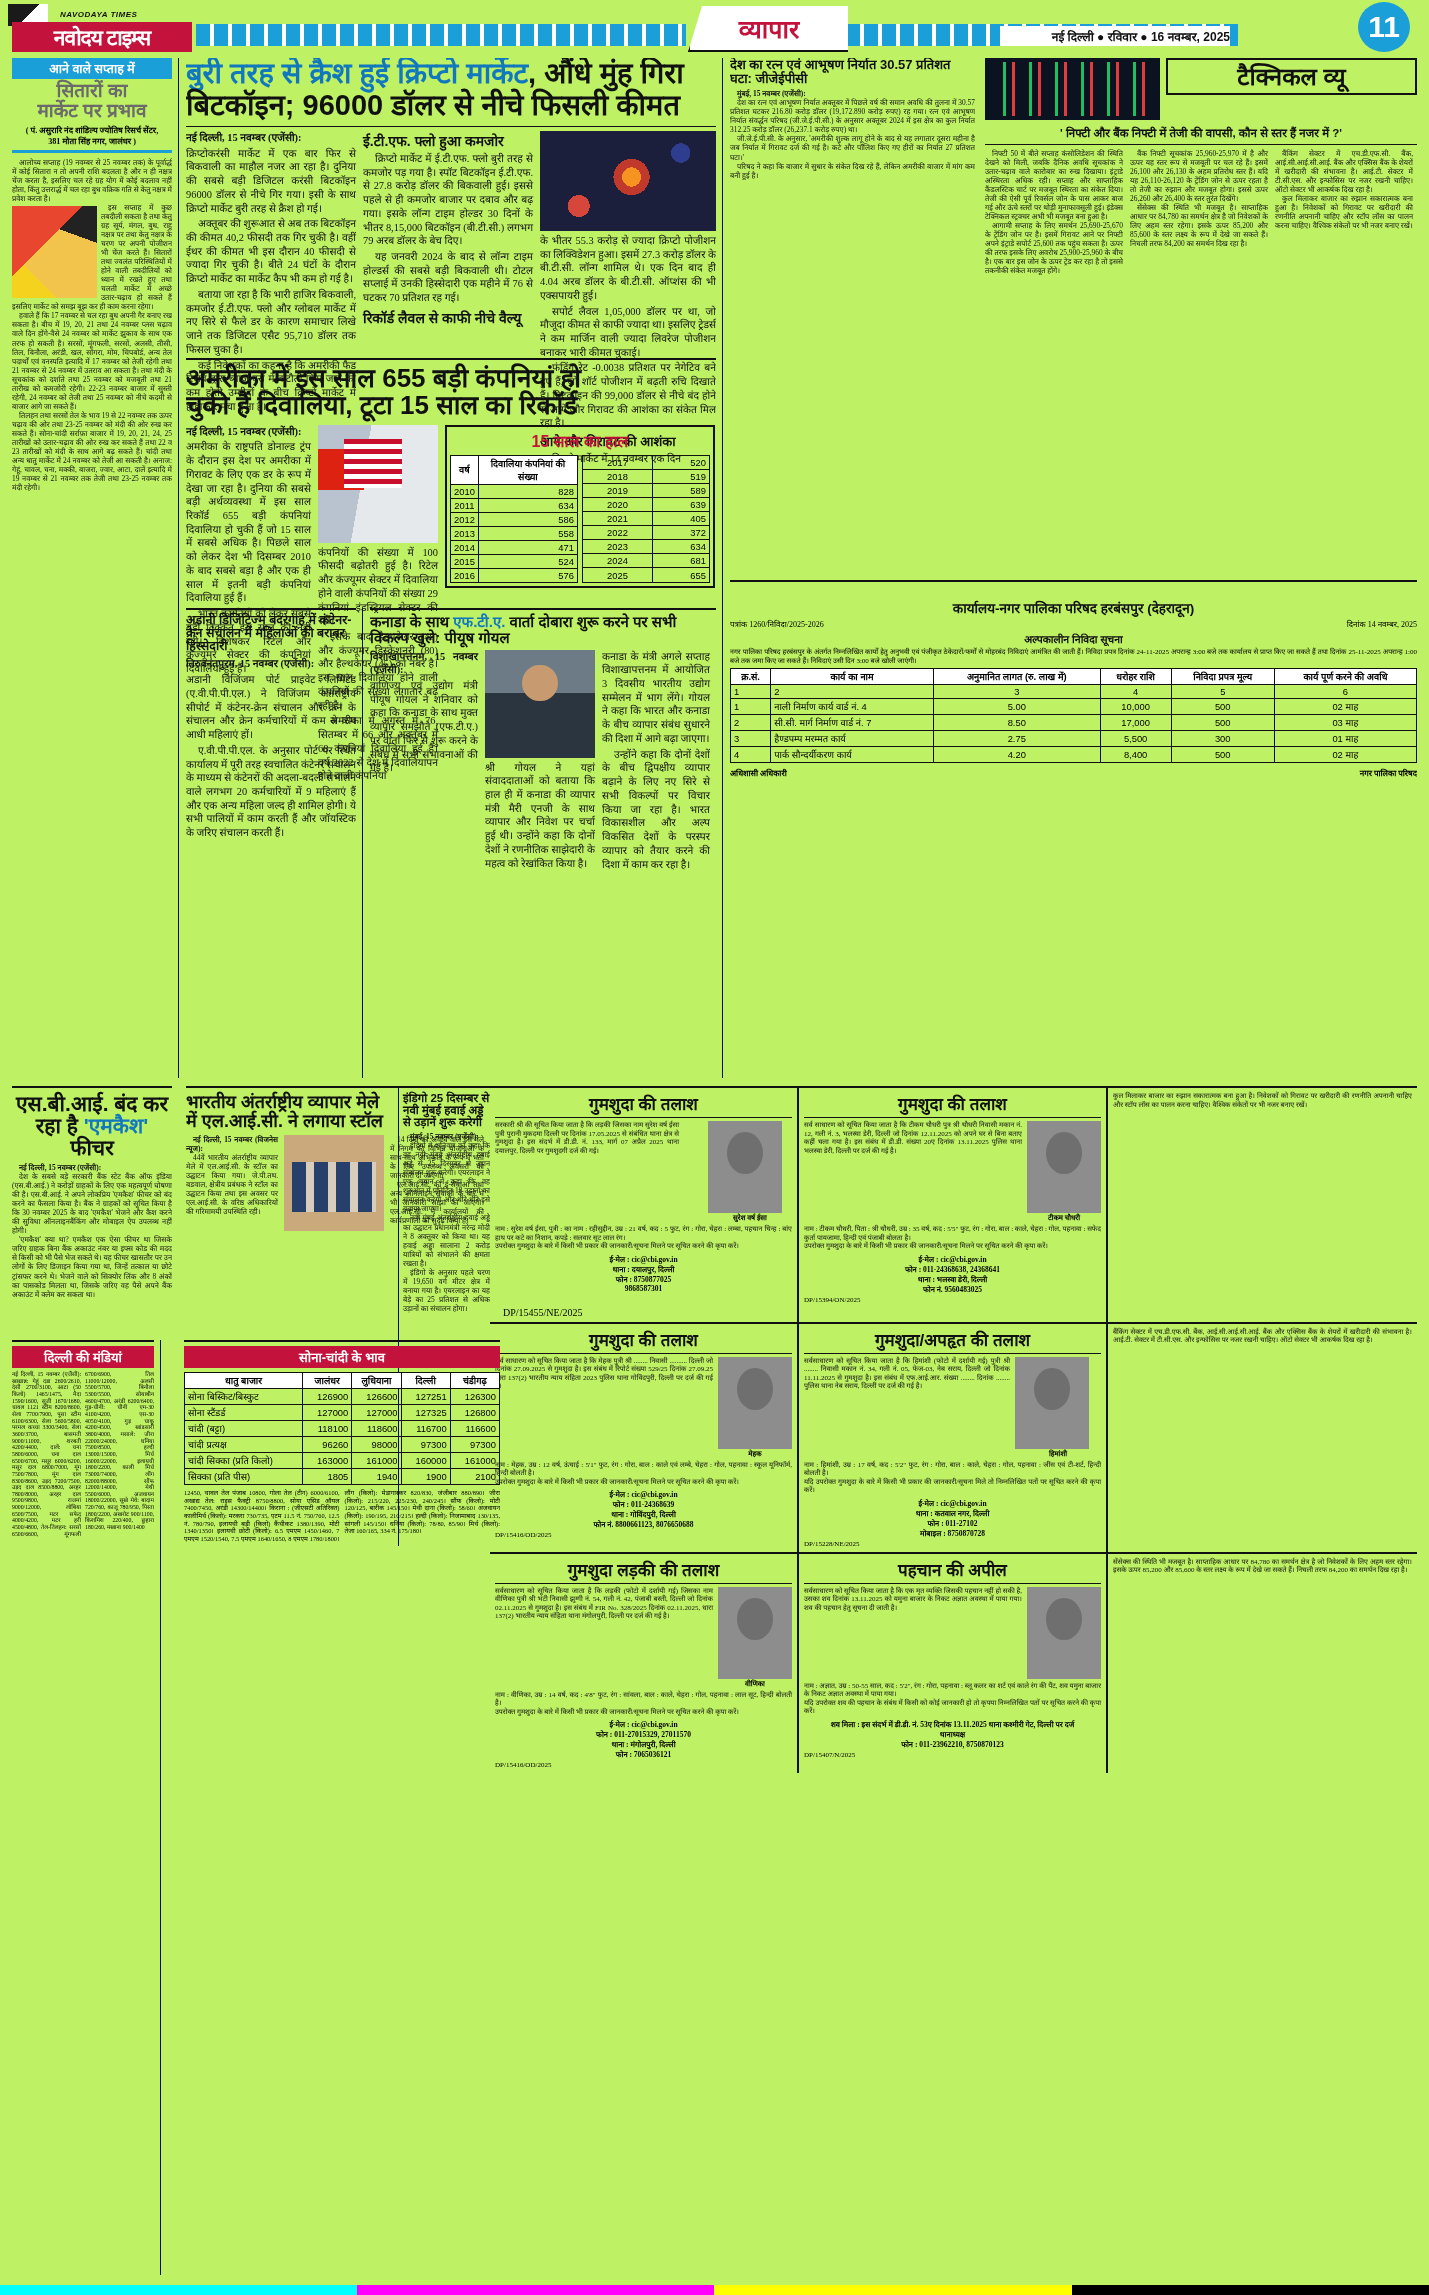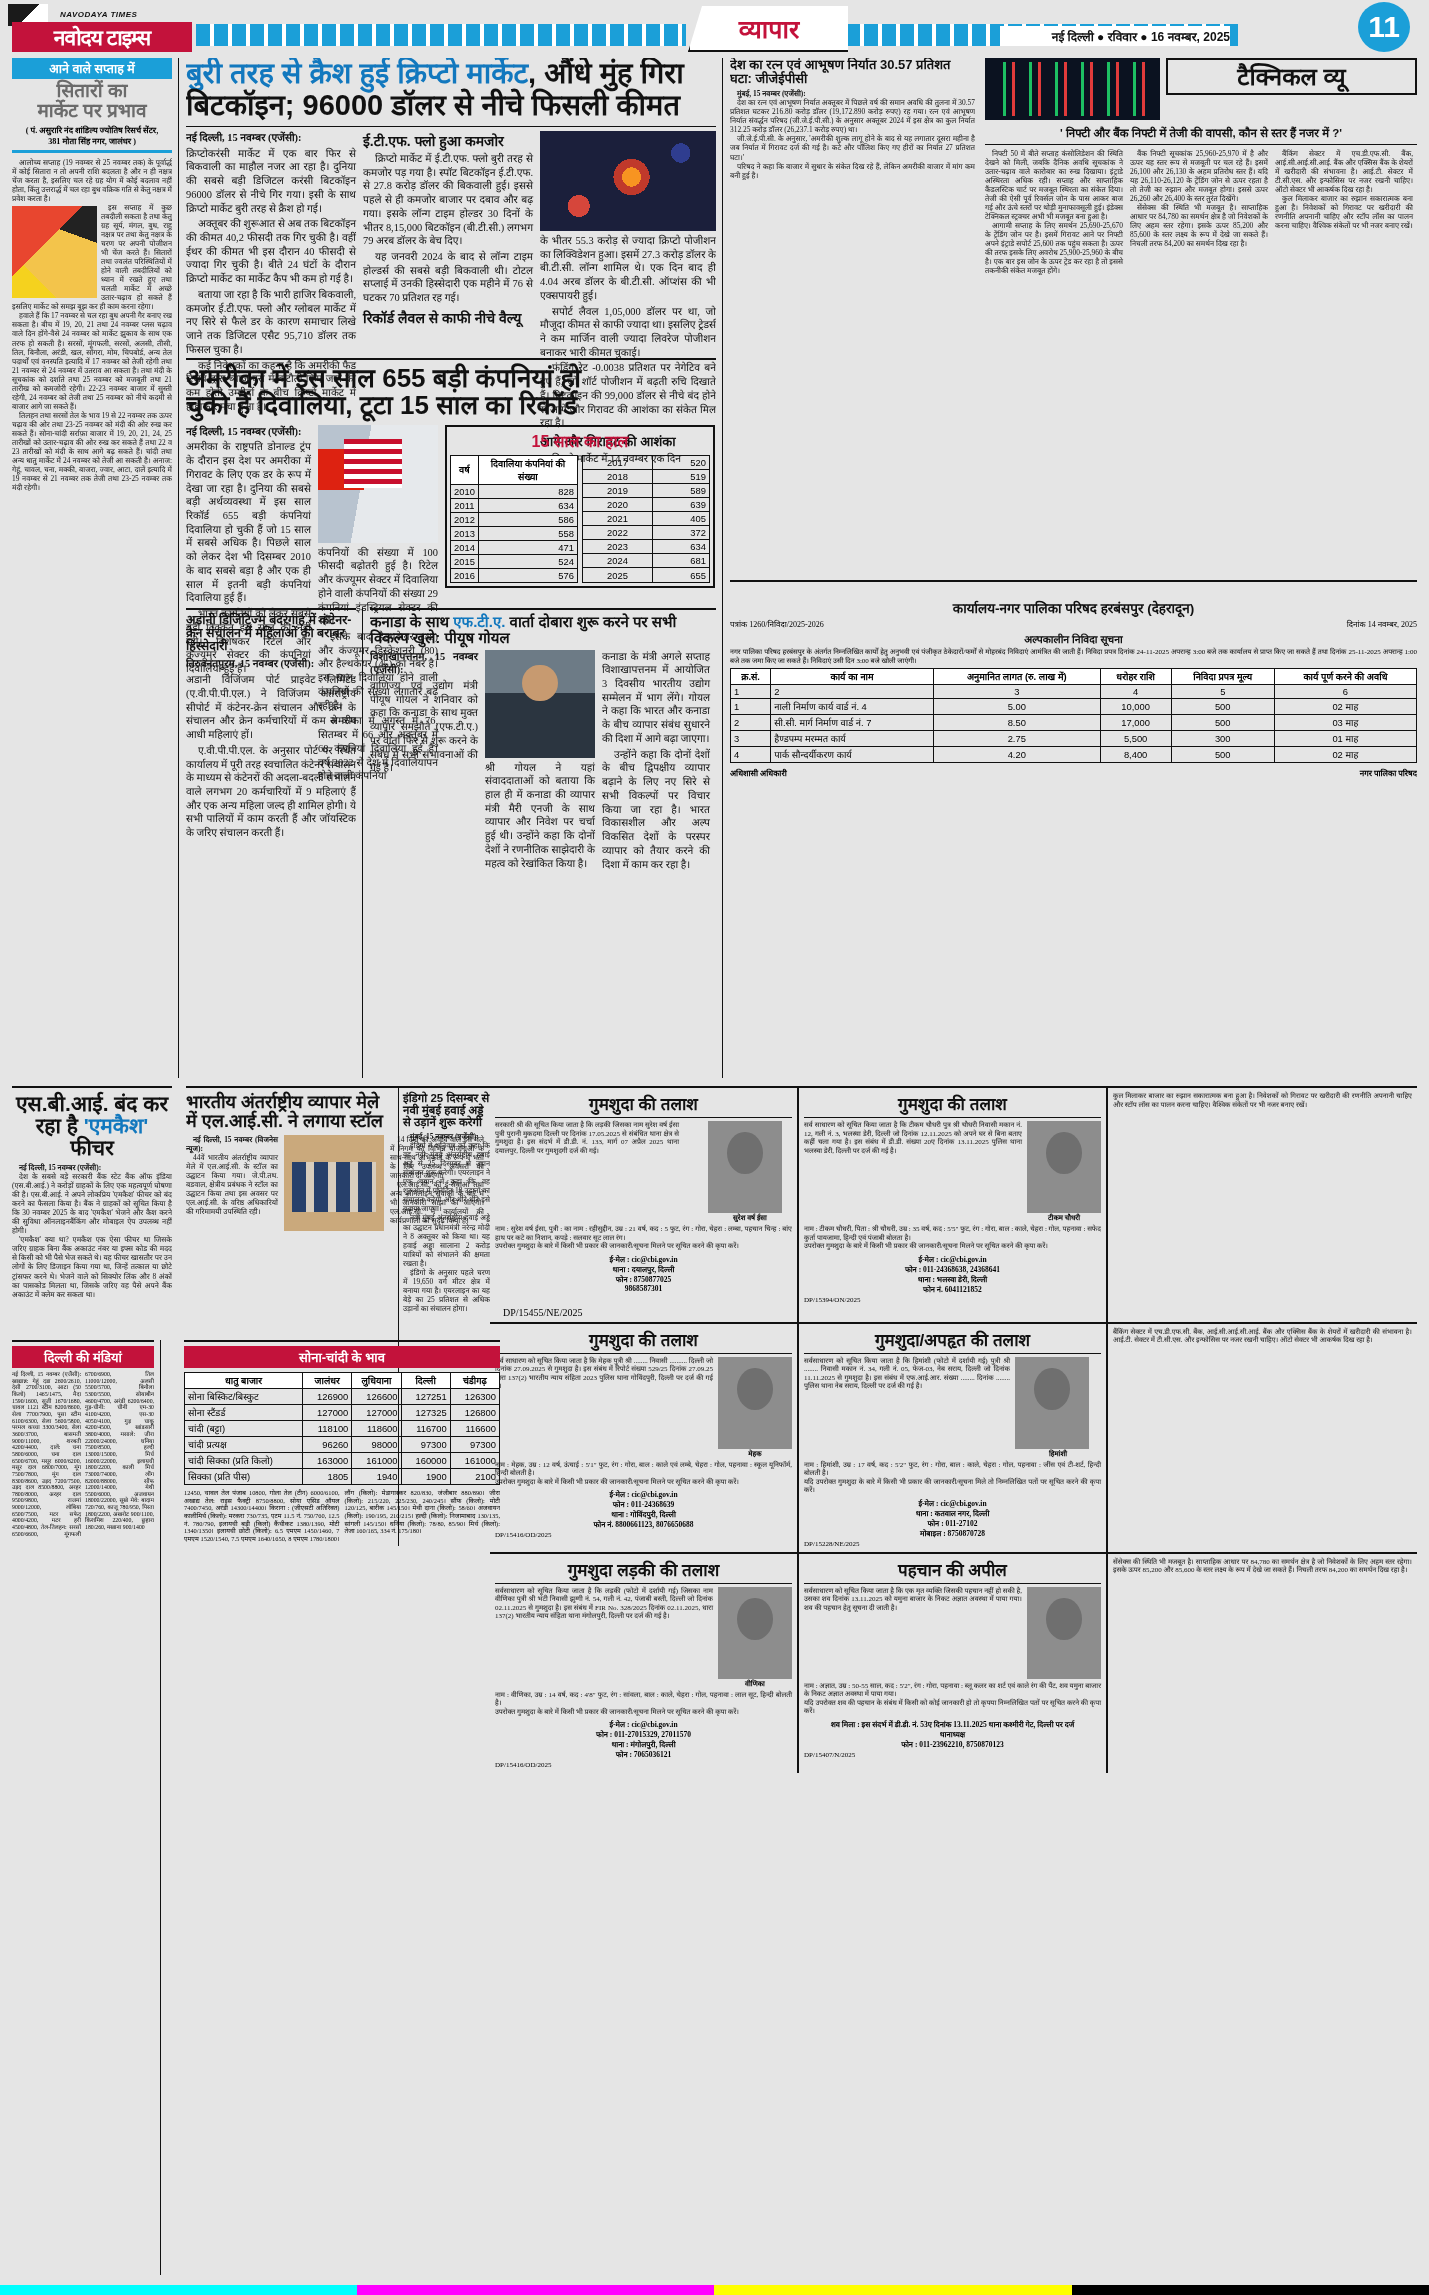--- a/index.html
+++ b/index.html
@@ -1,21 +1,21 @@
 <!DOCTYPE html>
 <html lang="hi"><head>
 <meta charset="utf-8">
 <title>Navodaya Times - Vyapar</title>
 <style>
   * { box-sizing: border-box; margin:0; padding:0; }
   html,body { background:#8a8a8a; }
   body { font-family:"Liberation Serif", serif; }
 
   .page {
-    width:1429px; height:2295px; background:#e5e5e5; position:relative;
+    width:1429px; height:2295px; background:#bef264; position:relative;
     margin:0 auto; overflow:hidden;
   }
 
   
   .masthead { position:absolute; left:0; top:0; width:1429px; height:52px; }
   .mh-crop-tl { position:absolute; left:8px; top:4px; width:40px; height:22px;
       background:linear-gradient(135deg,#1a1a1a 0 50%, #fff 50% 100%); }
   .mh-tiny { position:absolute; left:60px; top:10px; font-size:8px;
       font-family:"Liberation Sans",sans-serif; font-weight:bold; letter-spacing:.5px;
       color:#111; font-style:italic; }
@@ -490,21 +490,21 @@
           <div style="width:74px;">
             <div class="ph gms-photo" style="position:relative; width:74px; height:92px;"></div>
             <div style="font-size:7px; text-align:center; font-weight:bold;">टीकम चौधरी</div>
           </div>
         </div>
         <div class="tiny-txt" style="font-size:7px; margin-top:3px;">नाम : टीकम चौधरी, पिता : श्री चौधरी, उम्र : 35 वर्ष, कद : 5'5" फुट, रंग : गोरा, बाल : काले, चेहरा : गोल, पहनावा : सफेद कुर्ता पायजामा, हिन्दी एवं पंजाबी बोलता है।</div>
         <div class="tiny-txt" style="font-size:7px;">उपरोक्त गुमशुदा के बारे में किसी भी प्रकार की जानकारी/सूचना मिलने पर सूचित करने की कृपा करें।</div>
         <div style="font-size:7.5px; font-weight:bold; margin-top:3px; text-align:center;">ई-मेल : cic@cbi.gov.in</div>
         <div style="font-size:7.5px; font-weight:bold; text-align:center;">फोन : 011-24368638, 24368641</div>
         <div style="font-size:7.5px; font-weight:bold; text-align:center;">थाना : भलस्वा डेरी, दिल्ली</div>
-        <div style="font-size:7.5px; font-weight:bold; text-align:center;">फोन नं. 6041121852</div>
+        <div style="font-size:7.5px; font-weight:bold; text-align:center;">फोन नं. 9560483025</div>
         <div style="font-size:7px; margin-top:2px;">DP/15394/ON/2025</div>
       </div>
 
       <div style="border-bottom:2px solid #111; padding:4px 5px;">
         <div class="tiny-txt" style="font-size:7px;">कुल मिलाकर बाजार का रुझान सकारात्मक बना हुआ है। निवेशकों को गिरावट पर खरीदारी की रणनीति अपनानी चाहिए और स्टॉप लॉस का पालन करना चाहिए। वैश्विक संकेतों पर भी नजर बनाए रखें।</div>
       </div>
 
       <div style="border-right:2px solid #111; border-bottom:2px solid #111; padding:4px 5px;">
         <div class="gms-head">गुमशुदा की तलाश</div>
         <div style="border-bottom:1px solid #111; margin:2px 0 3px;"></div>

